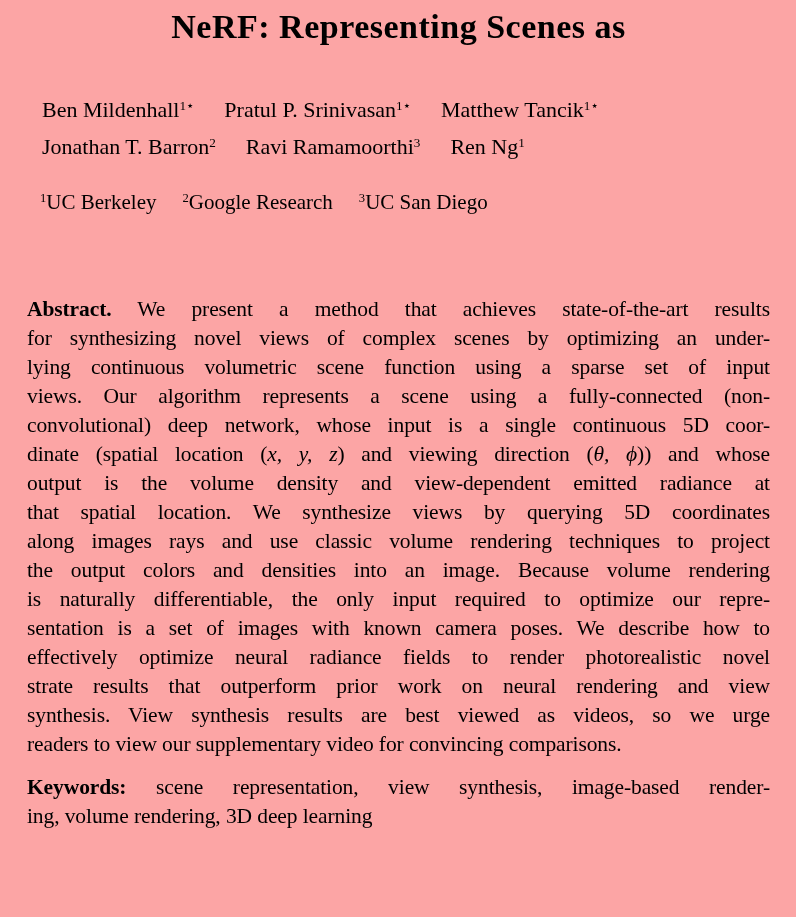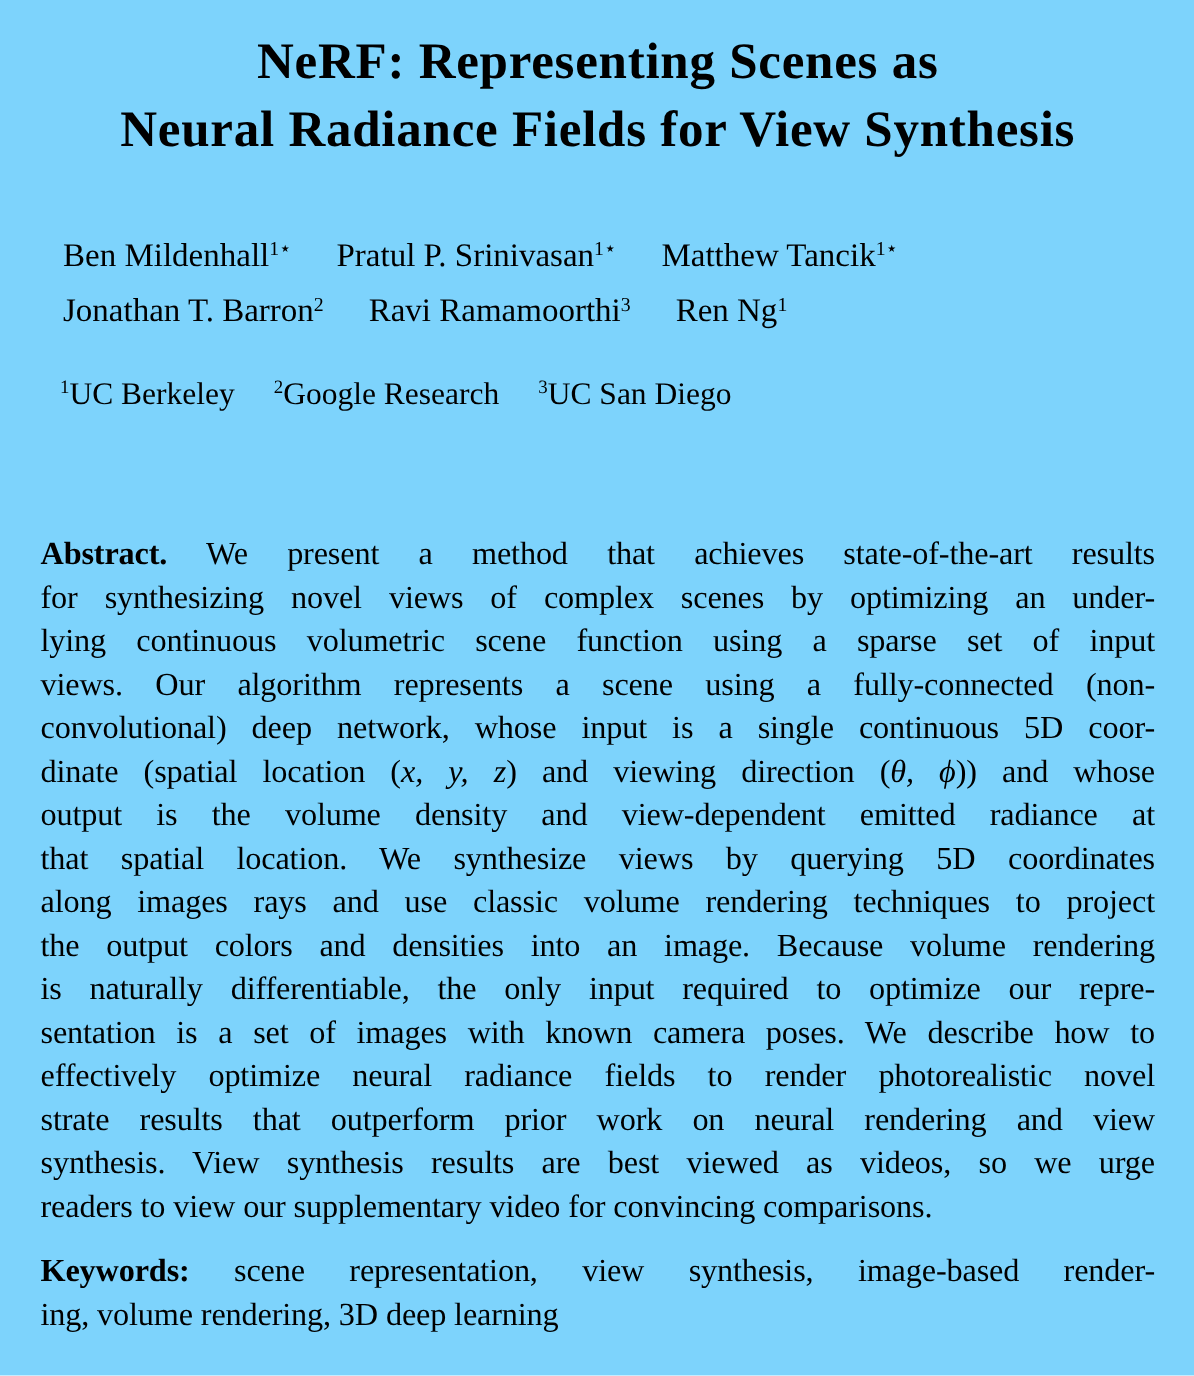--- a/index.html
+++ b/index.html
@@ -1,24 +1,24 @@
 <!DOCTYPE html>
 <html><head>
 <meta charset="utf-8">
 <style>
   * { margin: 0; padding: 0; box-sizing: border-box; }
   html, body { background: #ffffff; }
   .page {
     position: relative;
     width: 796px;
     height: 917px;
-    background: #7dd3fc;
+    background: #fca5a5;
     color: #000000;
     font-family: "Liberation Serif", "DejaVu Serif", serif;
-    padding: 19px 26px 0 27px;
+    padding: 4px 26px 0 27px;
     overflow: hidden;
   }
   .title-block {
     text-align: center;
     font-weight: bold;
     font-size: 34px;
     line-height: 45px;
     letter-spacing: 0.5px;
   }
   .authors-block {
@@ -61,21 +61,20 @@
   .b { font-weight: bold; }
   .i { font-style: italic; }
 </style>
 </head>
 <body>
 
 <div class="page">
 
   <header class="title-block">
     <div class="title-line">NeRF: Representing Scenes as</div>
-    <div class="title-line">Neural Radiance Fields for View Synthesis</div>
   </header>
 
   <div class="authors-block">
     <div class="author-row"><span class="author">Ben Mildenhall<sup>1⋆</sup></span><span class="author">Pratul P. Srinivasan<sup>1⋆</sup></span><span class="author">Matthew Tancik<sup>1⋆</sup></span></div>
     <div class="author-row"><span class="author">Jonathan T. Barron<sup>2</sup></span><span class="author">Ravi Ramamoorthi<sup>3</sup></span><span class="author">Ren Ng<sup>1</sup></span></div>
   </div>
 
   <div class="affiliations-block"><span class="affiliation"><sup>1</sup>UC Berkeley</span><span class="affiliation"><sup>2</sup>Google Research</span><span class="affiliation"><sup>3</sup>UC San Diego</span></div>
 
   <section class="abstract-block">

